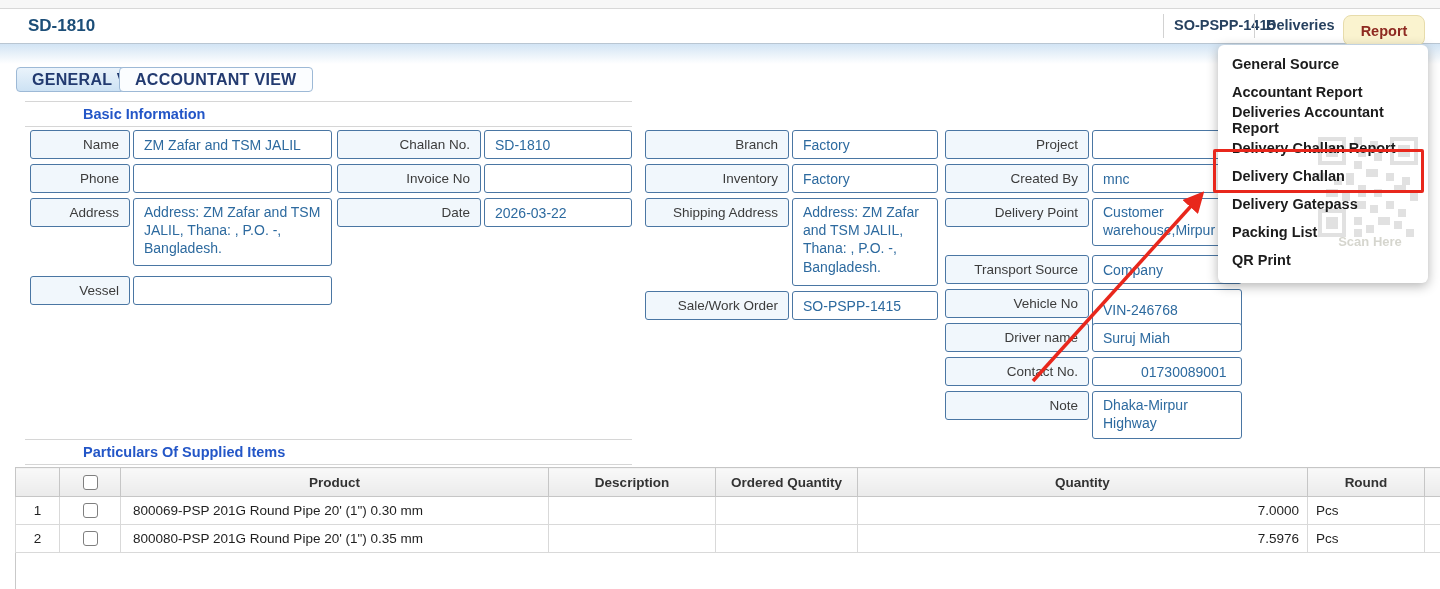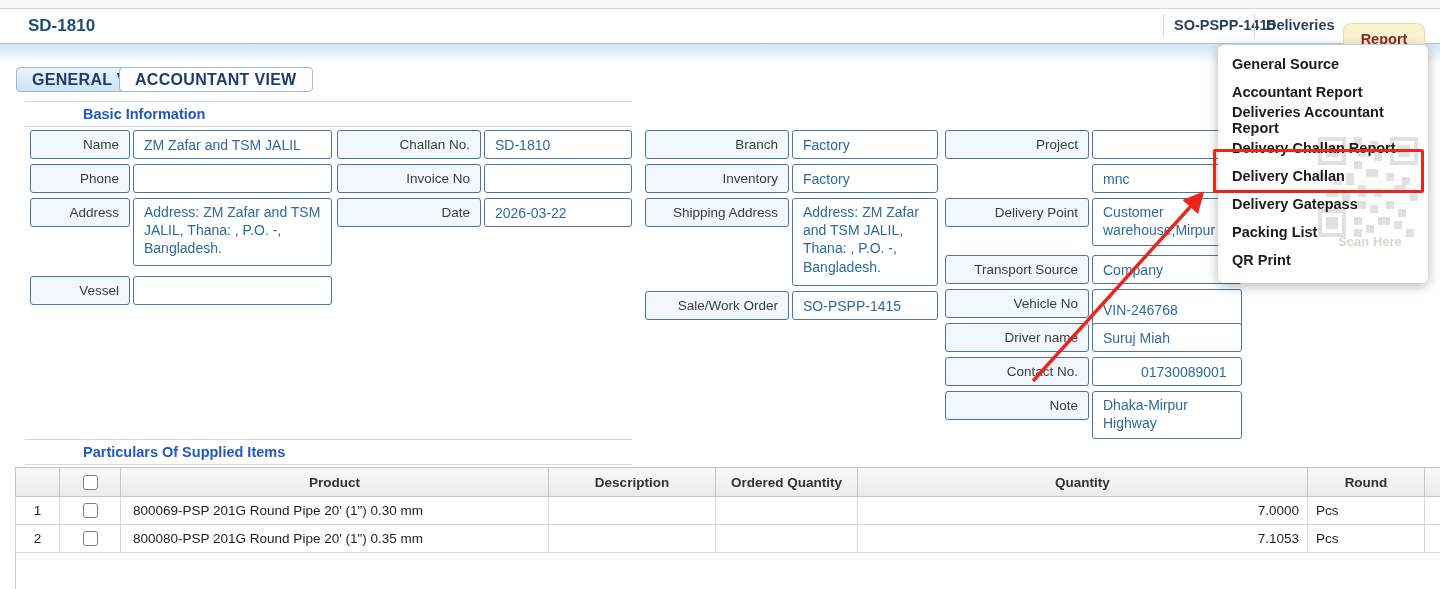--- a/index.html
+++ b/index.html
@@ -7,21 +7,21 @@
        font-family:"Liberation Sans","DejaVu Sans",sans-serif;}
 
   
   .topstrip{position:absolute;left:0;top:0;width:1440px;height:8px;background:#f7f7f7;
             border-bottom:1px solid #d8d8d8;}
   .header{position:absolute;left:0;top:9px;width:1440px;height:34px;background:#fff;
           border-bottom:1px solid #b9c6d2;}
   .page-title{position:absolute;left:28px;top:7px;font-size:17px;font-weight:bold;color:#1c4e78;}
   .hdr-divider{position:absolute;top:5px;width:1px;height:24px;background:#d2d2d2;}
   .hdr-link{position:absolute;top:8px;font-size:14.5px;font-weight:600;color:#27415f;cursor:pointer;}
-  .report-btn{position:absolute;left:1343px;top:14px;width:80px;height:29px;background:#faf3cf;
+  .report-btn{position:absolute;left:1343px;top:6px;width:80px;height:29px;background:#faf3cf;
               border:1px solid #e7dcab;border-radius:8px;display:flex;align-items:center;
               justify-content:center;font-size:14.5px;font-weight:bold;color:#8e2a21;cursor:pointer;}
   .blueband{position:absolute;left:0;top:44px;width:1440px;height:20px;
             background:linear-gradient(#d2e4f4,#ffffff);}
 
   
   .tab{position:absolute;top:67px;height:25px;display:flex;align-items:center;padding:0 15px;
        font-size:16px;font-weight:bold;letter-spacing:.3px;color:#223a70;
        border:1px solid #9db9d6;border-radius:4px;background:#fbfdff;cursor:pointer;box-sizing:border-box;}
   .tab.active{background:linear-gradient(#eaf3fb,#cde2f4);}
@@ -167,20 +167,23 @@
       <span>SO-PSPP-1415</span>
     </div>
 
   <div class="fld-label" style="left:945px;top:130px;width:144px;height:29px;">
       <span>Project</span>
     </div>
   <div class="fld-value" style="left:1092px;top:130px;width:150px;height:29px;">
       <span></span>
     </div>
 
+  <div class="fld-label" style="left:945px;top:164px;width:144px;height:29px;">
+      <span>Created By</span>
+    </div>
   <div class="fld-value" style="left:1092px;top:164px;width:150px;height:29px;">
       <span>mnc</span>
     </div>
 
   <div class="fld-label" style="left:945px;top:198px;width:144px;height:29px;">
       <span>Delivery Point</span>
     </div>
   <div class="fld-value multi" style="left:1092px;top:198px;width:150px;height:48px;">
       <span>Customer warehouse,Mirpur</span>
     </div>
@@ -256,21 +259,21 @@
           <td class="td-qty">7.0000</td>
           <td class="td-unit">Pcs</td>
           <td></td>
         </tr>
         <tr>
           <td class="td-num">2</td>
           <td style="text-align:center;"><span class="checkbox"></span></td>
           <td class="td-prod">800080-PSP 201G Round Pipe 20' (1") 0.35 mm</td>
           <td></td>
           <td></td>
-          <td class="td-qty">7.1053</td>
+          <td class="td-qty">7.5976</td>
           <td class="td-unit">Pcs</td>
           <td></td>
         </tr>
       </tbody>
     </table>
     <div class="tbl-tail"></div>
   </div>
 
   <div class="menu">
     <div class="menu-item">General Source</div>

